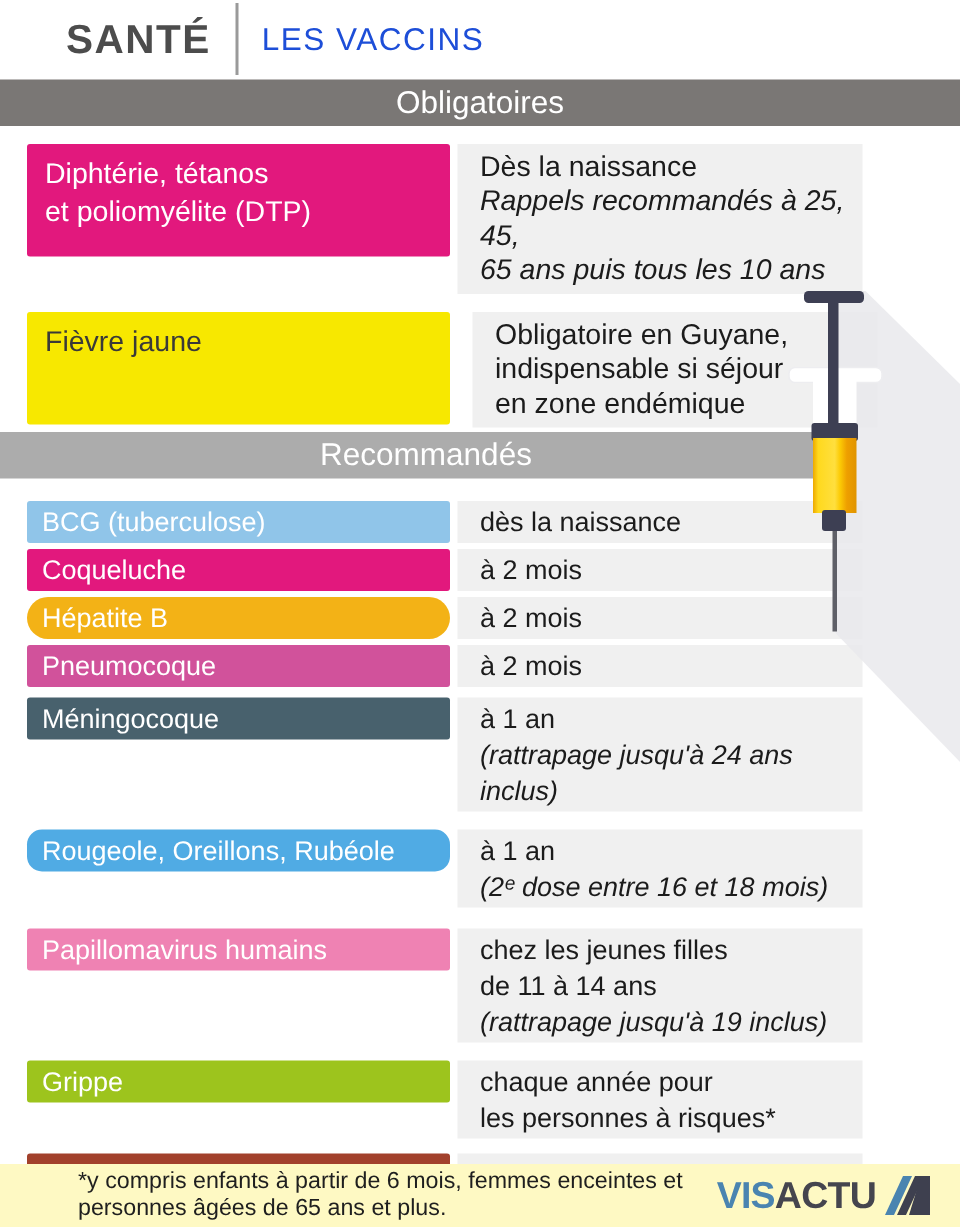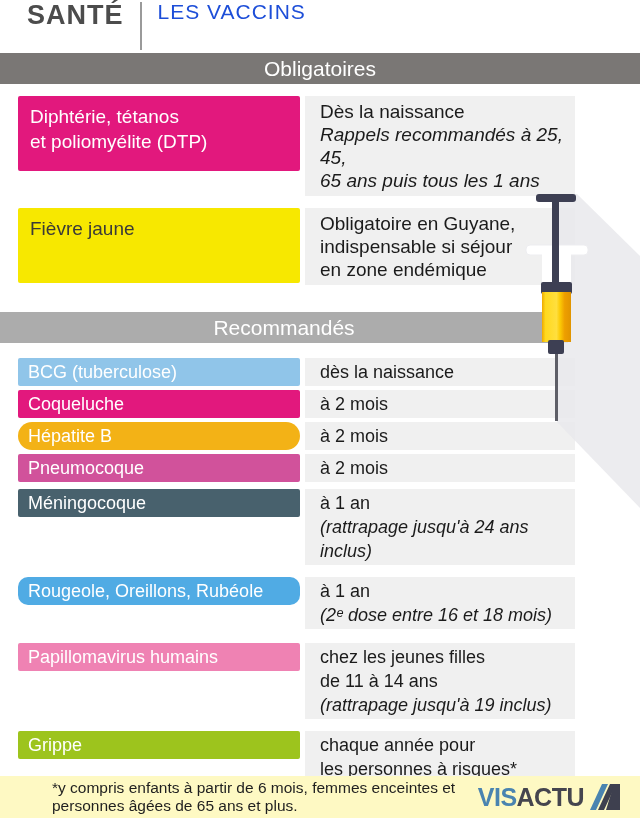--- a/index.html
+++ b/index.html
@@ -1,20 +1,20 @@
 <!DOCTYPE html>
 <html><head>
 <meta charset="utf-8">
 <style>
   html,body{margin:0;padding:0;}
   body{width:640px;height:818px;background:#fff;font-family:"Liberation Sans","DejaVu Sans",sans-serif;}
   .page{position:relative;width:640px;height:818px;overflow:hidden;background:#fff;}
 
   
-  .hdr{height:53px;display:flex;}
+  .hdr{height:53px;display:flex;align-items:center;margin-left:17px;}
   .brand{font-size:27px;font-weight:bold;color:#4c4c4c;letter-spacing:1px;margin-left:27px;}
   .hdr-divider{width:2px;height:48px;background:#9a9a9a;margin:2px 16px 0 16px;align-self:flex-start;}
   .title{font-size:21px;color:#1d4ed8;letter-spacing:1px;}
 
   
   .bar{height:31px;display:flex;align-items:center;justify-content:center;color:#fff;font-size:21px;}
   .bar-oblig{background:#7a7775;width:640px;}
   .bar-reco{background:#acacac;width:568px;}
 
   
@@ -61,25 +61,25 @@
   </div>
   <div class="rows sec-0">
   <div class="row" style="margin-bottom: 12px;">
     <div class="row-label" style="background: rgb(226, 24, 125); color: rgb(255, 255, 255);">
           <div>Diphtérie, tétanos</div>
           <div>et poliomyélite (DTP)</div>
         </div>
     <div class="row-text">
           <div>Dès la naissance</div>
           <div class="it">Rappels recommandés à 25, 45,</div>
-          <div class="it">65 ans puis tous les 1 ans</div>
-        </div>
-  </div>
-
-  <div class="row" style="margin-bottom: 27px;">
+          <div class="it">65 ans puis tous les 10 ans</div>
+        </div>
+  </div>
+
+  <div class="row" style="margin-bottom: 3px; gap: 10px;">
     <div class="row-label" style="background: rgb(247, 232, 0); color: rgb(58, 58, 56);">
           <div>Fièvre jaune</div>
         </div>
     <div class="row-text">
           <div>Obligatoire en Guyane,</div>
           <div>indispensable si séjour</div>
           <div>en zone endémique</div>
         </div>
   </div>
 </div>

